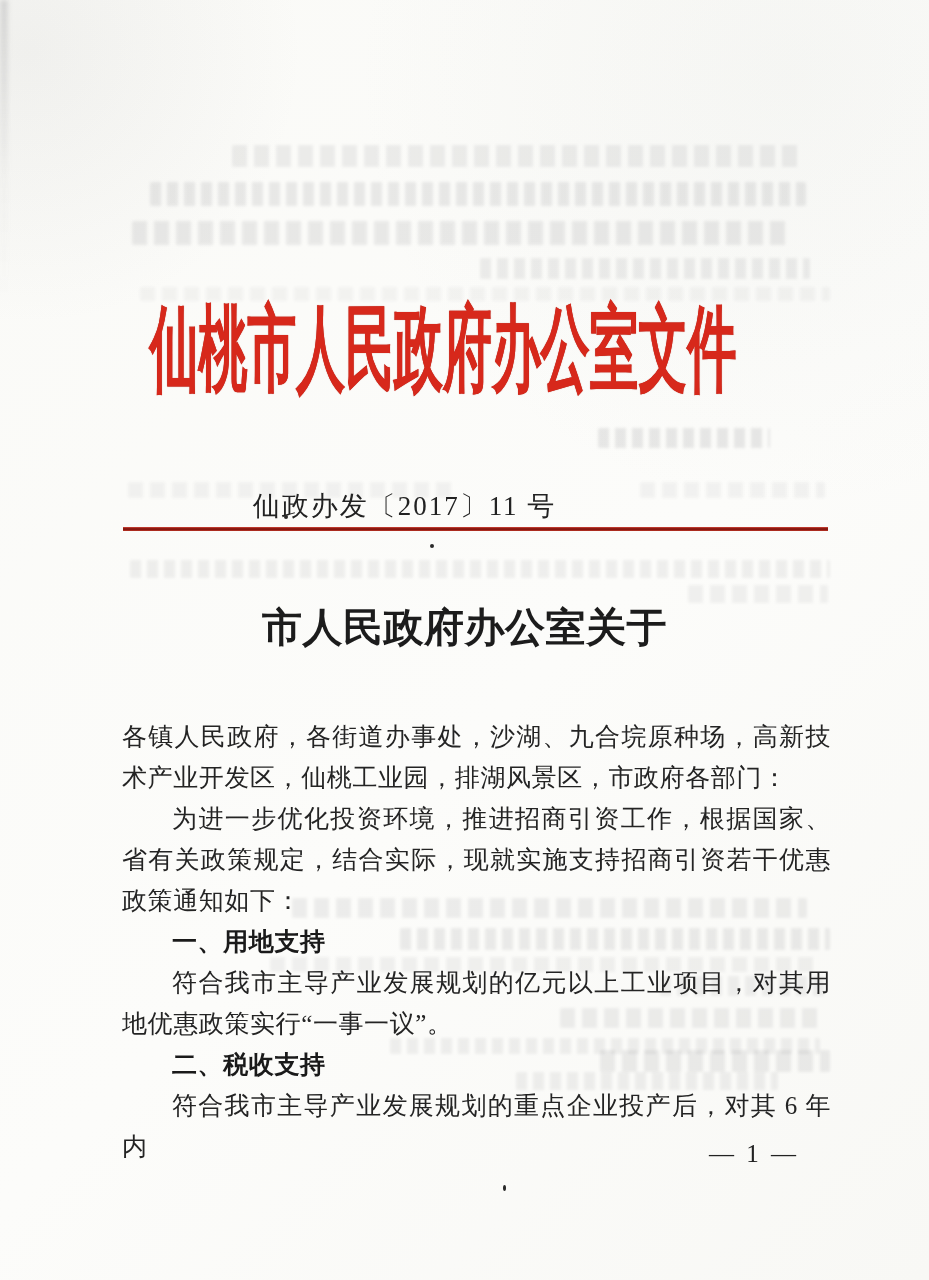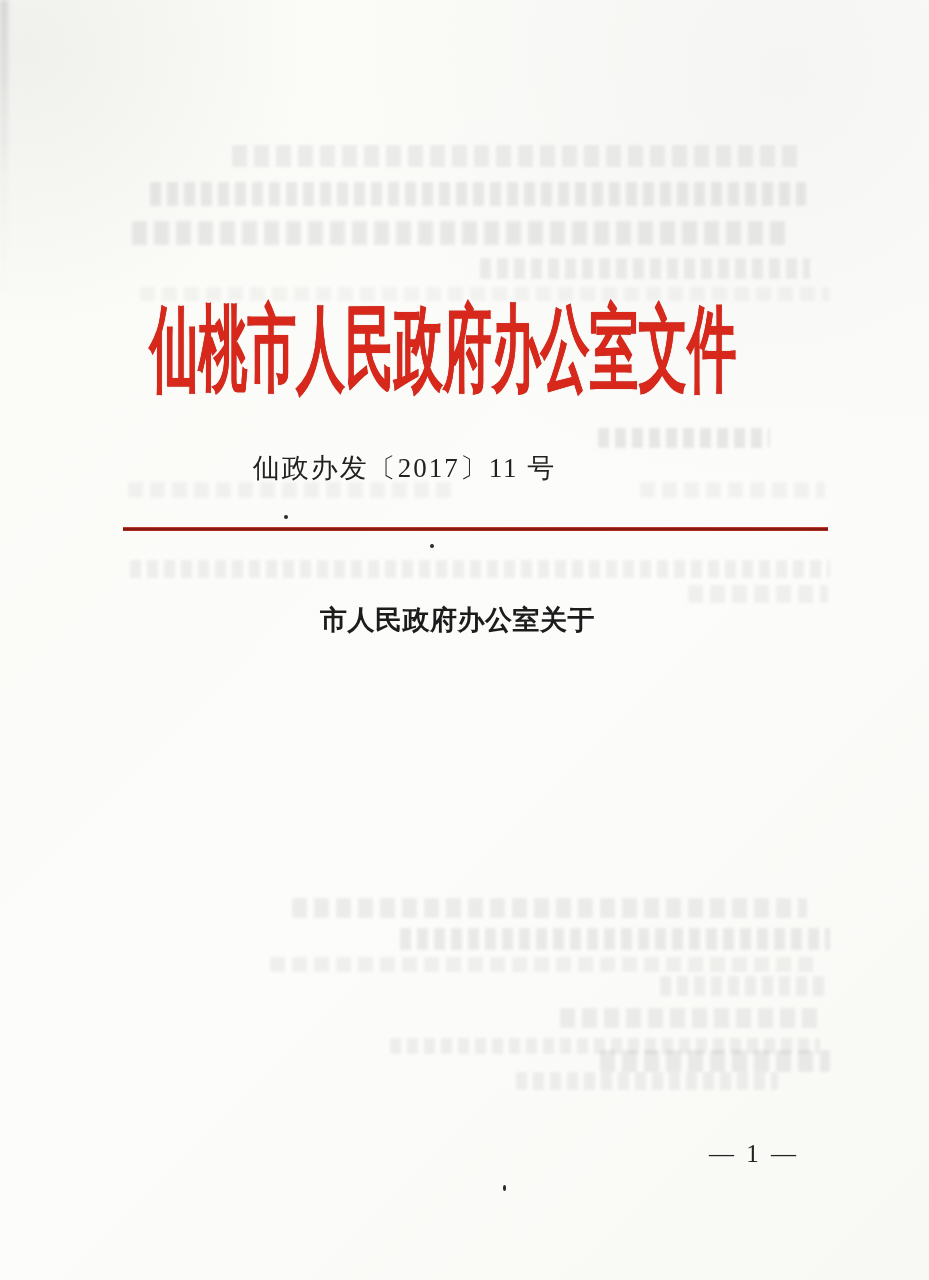--- a/index.html
+++ b/index.html
@@ -32,32 +32,32 @@
   }
   .banner-text{
     font-size:94px;font-weight:bold;line-height:1;
     color:#d7281b;
     transform:scaleX(0.52);transform-origin:center center;
     white-space:nowrap;
     text-shadow:0 0 1px #9e1409;
     font-family:"Liberation Serif",serif;
   }
   .doc-number{
-    position:absolute;top:450px;left:0;width:809px;
+    position:absolute;top:488px;left:0;width:809px;
     text-align:center;font-size:27px;color:#222;
     letter-spacing:2px;
   }
   .red-rule{
     position:absolute;top:527px;left:123px;width:705px;height:4px;
     background:linear-gradient(180deg,#d4473a 0%,#7c120a 45%,#8e1810 70%,#c0392b 100%);
   }
   .doc-title{
     position:absolute;top:590px;left:0;width:895px;
-    text-align:center;font-size:27px;line-height:41px;
-    font-weight:bold;color:#1c1c1c;margin:10px;
+    text-align:center;font-size:40px;line-height:41px;
+    font-weight:bold;color:#1c1c1c;margin:17px;
     letter-spacing:0.5px;
   }
   .doc-body{
     position:absolute;top:716px;left:122px;width:709px;
     font-size:25px;line-height:41px;color:#242424;
     letter-spacing:0.6px;
   }
   .doc-body p{margin:0;text-align:justify;}
   .p-flush{text-indent:0;}
   .p-indent{text-indent:2em;}
@@ -107,20 +107,28 @@
   <div class="banner">
     <div class="banner-text">仙桃市人民政府办公室文件</div>
   </div>
 
   <div class="doc-number">仙政办发〔2017〕11 号</div>
 
   <div class="red-rule"></div>
 
   <h1 class="doc-title"><span>市人民政府办公室关于</span><br></h1>
 
+  <div class="doc-body">
+    <p class="p-flush">各镇人民政府，各街道办事处，沙湖、九合垸原种场，高新技术产业开发区，仙桃工业园，排湖风景区，市政府各部门：</p>
+    <p class="p-indent">为进一步优化投资环境，推进招商引资工作，根据国家、省有关政策规定，结合实际，现就实施支持招商引资若干优惠政策通知如下：</p>
+    <p class="p-heading">一、用地支持</p>
+    <p class="p-indent">符合我市主导产业发展规划的亿元以上工业项目，对其用地优惠政策实行“一事一议”。</p>
+    <p class="p-heading">二、税收支持</p>
+    <p class="p-indent">符合我市主导产业发展规划的重点企业投产后，对其 6 年内</p>
+  </div>
 
   <div class="page-number">— 1 —</div>
 
   <div class="speck" style="left:284px;top:515px;width:4px;height:4px;"></div>
   <div class="speck" style="left:430px;top:544px;width:4px;height:4px;"></div>
   <div class="speck" style="left:503px;top:1185px;width:3px;height:6px;"></div>
 
 </div>
 
 </body></html>

